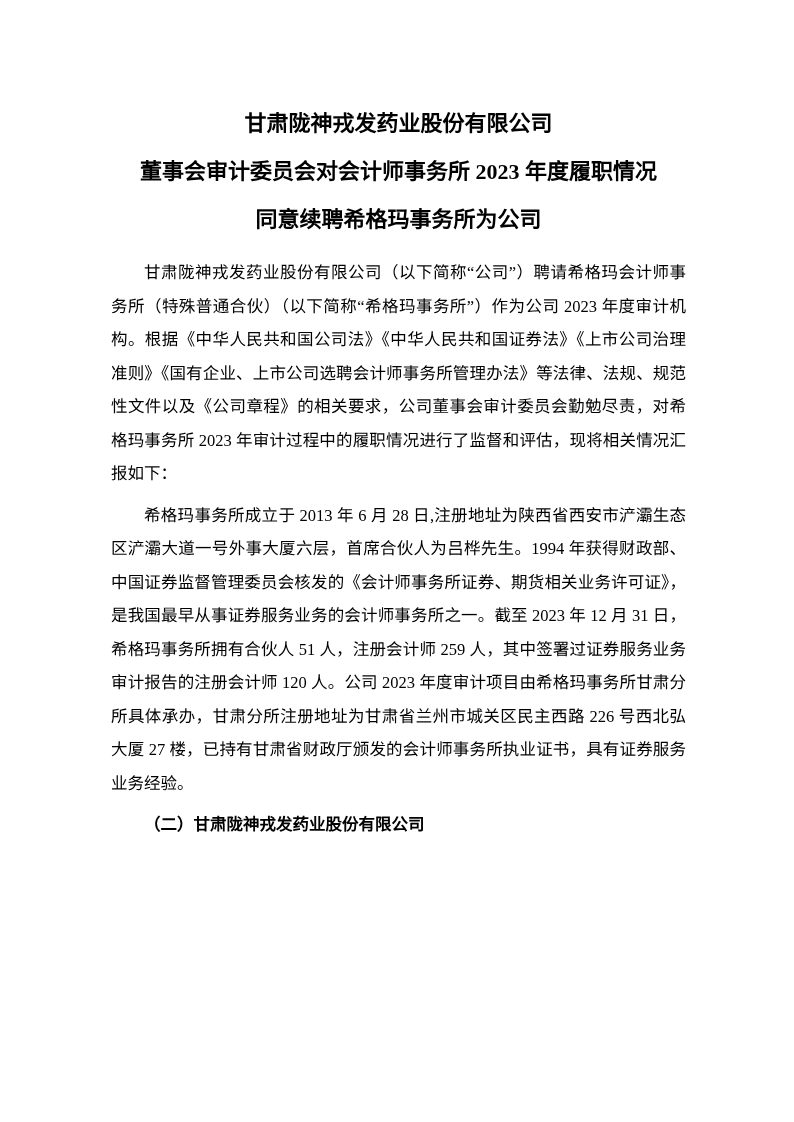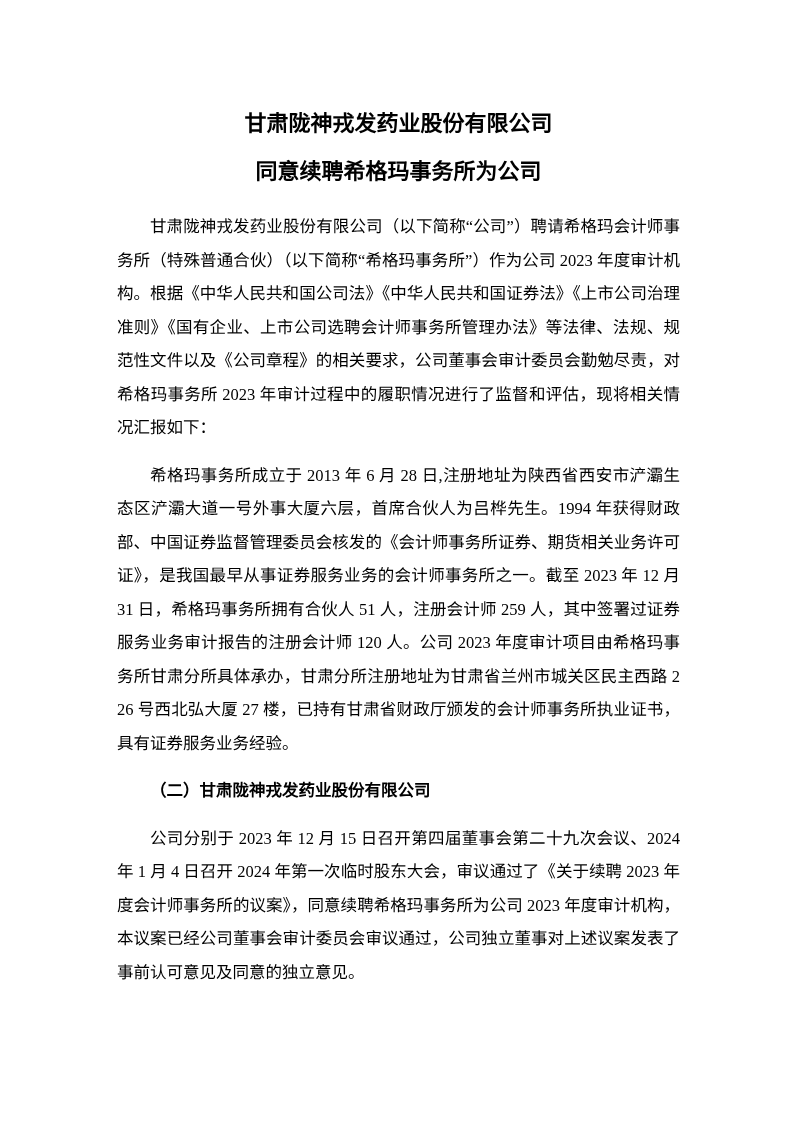--- a/index.html
+++ b/index.html
@@ -30,45 +30,45 @@
   .doc-title .title-line {
     display: block;
   }
   .doc-body {
     margin-top: 12px;
     font-size: 16.5px;
     line-height: 33.5px;
     text-align: justify;
   }
   .doc-body p {
-    margin: 14px;
+    margin: 8px;
     padding: 0;
     text-indent: 2em;
     word-break: break-all;
   }
   .doc-body .heading {
     font-weight: bold;
     text-indent: 2em;
   }
 </style>
 </head>
 <body>
 
 <div class="page">
 
   <div class="doc-title">
     <span class="title-line">甘肃陇神戎发药业股份有限公司</span>
+    <span class="title-line">董事会审计委员会对会计师事务所 2023 年度履职情况</span>
     <span class="title-line">同意续聘希格玛事务所为公司</span>
   </div>
 
   <div class="doc-body">
     <p>甘肃陇神戎发药业股份有限公司（以下简称“公司”）聘请希格玛会计师事务所（特殊普通合伙）（以下简称“希格玛事务所”）作为公司 2023 年度审计机构。根据《中华人民共和国公司法》《中华人民共和国证券法》《上市公司治理准则》《国有企业、上市公司选聘会计师事务所管理办法》等法律、法规、规范性文件以及《公司章程》的相关要求，公司董事会审计委员会勤勉尽责，对希格玛事务所 2023 年审计过程中的履职情况进行了监督和评估，现将相关情况汇报如下：</p>
 
 
 
     <p>希格玛事务所成立于 2013 年 6 月 28 日,注册地址为陕西省西安市浐灞生态区浐灞大道一号外事大厦六层，首席合伙人为吕桦先生。1994 年获得财政部、中国证券监督管理委员会核发的《会计师事务所证券、期货相关业务许可证》，是我国最早从事证券服务业务的会计师事务所之一。截至 2023 年 12 月 31 日，希格玛事务所拥有合伙人 51 人，注册会计师 259 人，其中签署过证券服务业务审计报告的注册会计师 120 人。公司 2023 年度审计项目由希格玛事务所甘肃分所具体承办，甘肃分所注册地址为甘肃省兰州市城关区民主西路 226 号西北弘大厦 27 楼，已持有甘肃省财政厅颁发的会计师事务所执业证书，具有证券服务业务经验。</p>
 
     <p class="heading">（二）甘肃陇神戎发药业股份有限公司</p>
 
-    <p>公司分别于 2023 年 12 月 15 日召开第四届董事会第二十九次会议、2024 年 1 月 4 日召开 2024 年第一次临时股东大会，审议通过了《关于续聘 2023 年度会计师事务所的议案》，同意续聘希格玛事务所为公司 2023 年度审计机构，本议案已经公司董事会审计委员会审议通过，公司独立董事对上述议案发表了事前认可意见及同意的独立意见。</p>
   </div>
 
 </div>
 
 </body></html>

